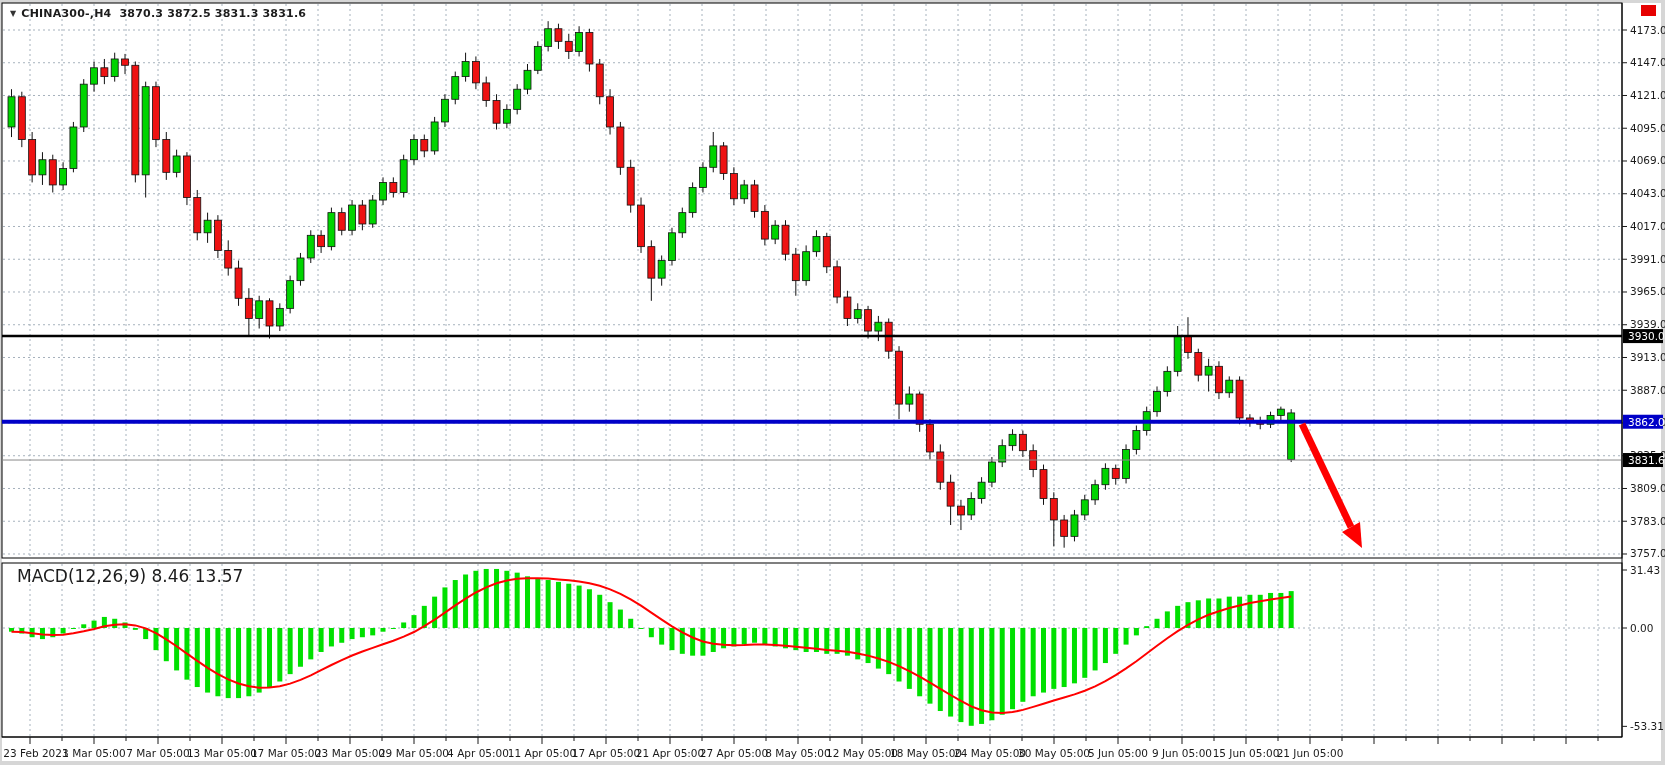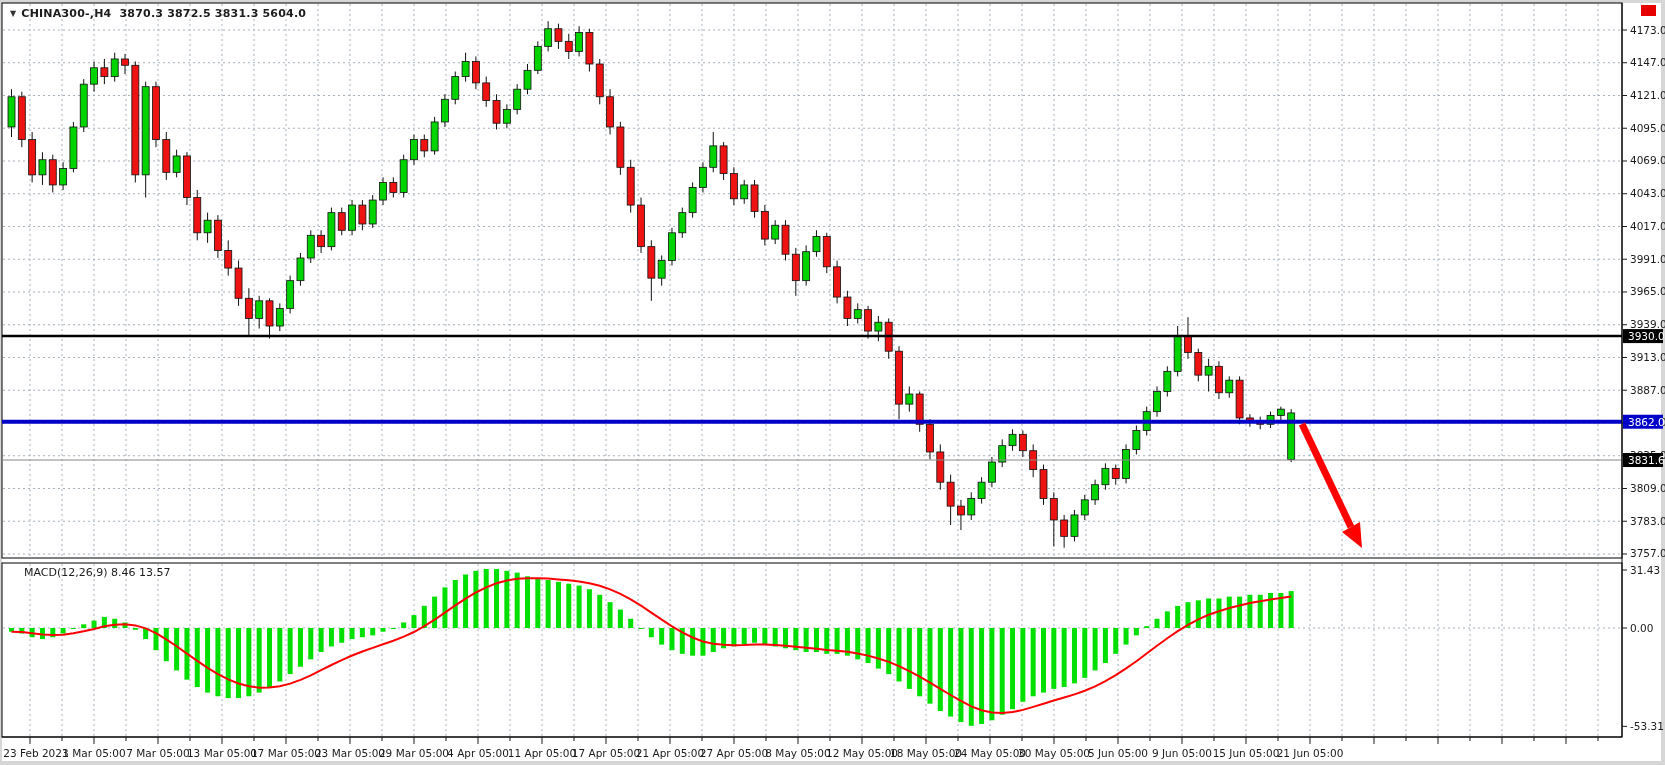--- a/index.html
+++ b/index.html
@@ -4,21 +4,21 @@
 <style>
   html,body{margin:0;padding:0;background:#d6d6d6;}
   .app{position:relative;width:1665px;height:765px;background:#d6d6d6;overflow:hidden;
        font-family:"DejaVu Sans","Liberation Sans",sans-serif;}
   .surface{position:absolute;left:2px;top:3px;width:1659px;height:758px;background:#ffffff;}
   svg#chart{position:absolute;left:0;top:0;}
   svg text{font-family:"DejaVu Sans","Liberation Sans",sans-serif;}
   .chart-title{position:absolute;left:10px;top:7px;font-size:11px;font-weight:bold;color:#1c1c1c;
                letter-spacing:.2px;white-space:nowrap;}
   .chart-title .tri{font-size:8px;margin-right:5px;position:relative;top:-1px;color:#333;}
-  .macd-title{position:absolute;left:24px;top:566px;font-size:11px;color:#1c1c1c;white-space:nowrap;}
+  .macd-title{position:absolute;left:17px;top:566px;font-size:17px;color:#1c1c1c;white-space:nowrap;}
   .red-box{position:absolute;left:1641px;top:5px;width:15px;height:11px;background:#e60000;}
 </style>
 </head>
 <body>
 
 <div class="app">
   <div class="surface"></div>
 
   <svg id="chart" width="1665" height="765" viewBox="0 0 1665 765">
       <rect x="2" y="3" width="1620" height="555" fill="#fff" stroke="#000000" stroke-width="1"></rect>
@@ -655,19 +655,19 @@
         <text x="990" y="757" text-anchor="middle">24 May 05:00</text>
         <text x="1054" y="757" text-anchor="middle">30 May 05:00</text>
         <text x="1118" y="757" text-anchor="middle">5 Jun 05:00</text>
         <text x="1182" y="757" text-anchor="middle">9 Jun 05:00</text>
         <text x="1246" y="757" text-anchor="middle">15 Jun 05:00</text>
         <text x="1310" y="757" text-anchor="middle">21 Jun 05:00</text>
       </g>
     </svg>
 
   <div class="chart-title">
-    <span class="tri">▼</span><span>CHINA300-,H4</span>&nbsp;&nbsp;<span>3870.3 3872.5 3831.3 5604.0</span>
+    <span class="tri">▼</span><span>CHINA300-,H4</span>&nbsp;&nbsp;<span>3870.3 3872.5 3831.3 3831.6</span>
   </div>
 
   <div class="macd-title">MACD(12,26,9) 8.46 13.57</div>
 
   <div class="red-box"></div>
 </div>
 
 </body></html>

